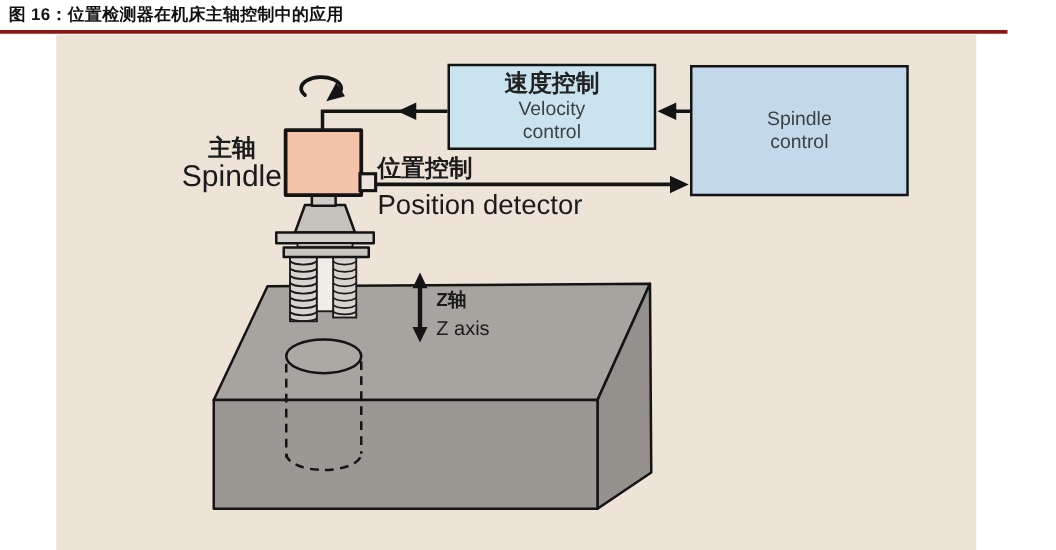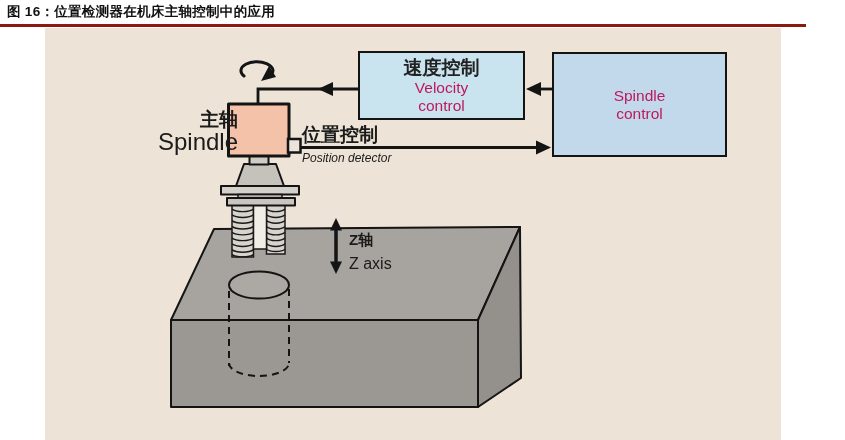--- a/index.html
+++ b/index.html
@@ -17,29 +17,29 @@
   }
   .panel {
     position:absolute; left:45px; top:28px; width:736px; height:427px; background:#ede3d7;
   }
   .panel svg { position:absolute; left:0; top:0; }
   .ctrl-box {
     position:absolute; border:2.5px solid #141414; display:flex; flex-direction:column;
     align-items:center; justify-content:center; text-align:center;
   }
   .ctrl-box .zh { font-size:19px; line-height:22px; font-weight:bold; color:#222; }
-  .ctrl-box .en { font-size:15.5px; line-height:17.5px; color:#be185d; }
+  .ctrl-box .en { font-size:15.5px; line-height:17.5px; color:#404040; }
   .vel-box { left:313px; top:23px; width:167px; height:69px; background:#c9e4ef; }
   .pos-box { left:507px; top:24px; width:175px; height:105px; background:#c2d9eb; }
   .label { position:absolute; white-space:nowrap; }
-  .spindle-label { left:88px; top:80px; width:105px; text-align:right; }
+  .spindle-label { left:88px; top:80px; width:105px; text-align:center; }
   .spindle-label .zh { display:block; font-size:19px; line-height:23px; font-weight:bold; }
   .spindle-label .en { display:block; font-size:24px; line-height:21px; }
   .det-zh { left:257px; top:94px; font-size:19px; font-weight:bold; }
-  .det-en { left:257px; top:123px; font-size:12px;font-style:italic; }
+  .det-en { left:257px; top:123px; font-size:22px; }
   .z-zh  { left:304px; top:203px; font-size:15px; font-weight:bold; }
   .z-en  { left:304px; top:227px; font-size:16px; }
 </style>
 </head>
 <body>
 
 <div class="fig-title">图 16：位置检测器在机床主轴控制中的应用</div>
 <div class="title-rule"></div>
 
 <div class="panel">

